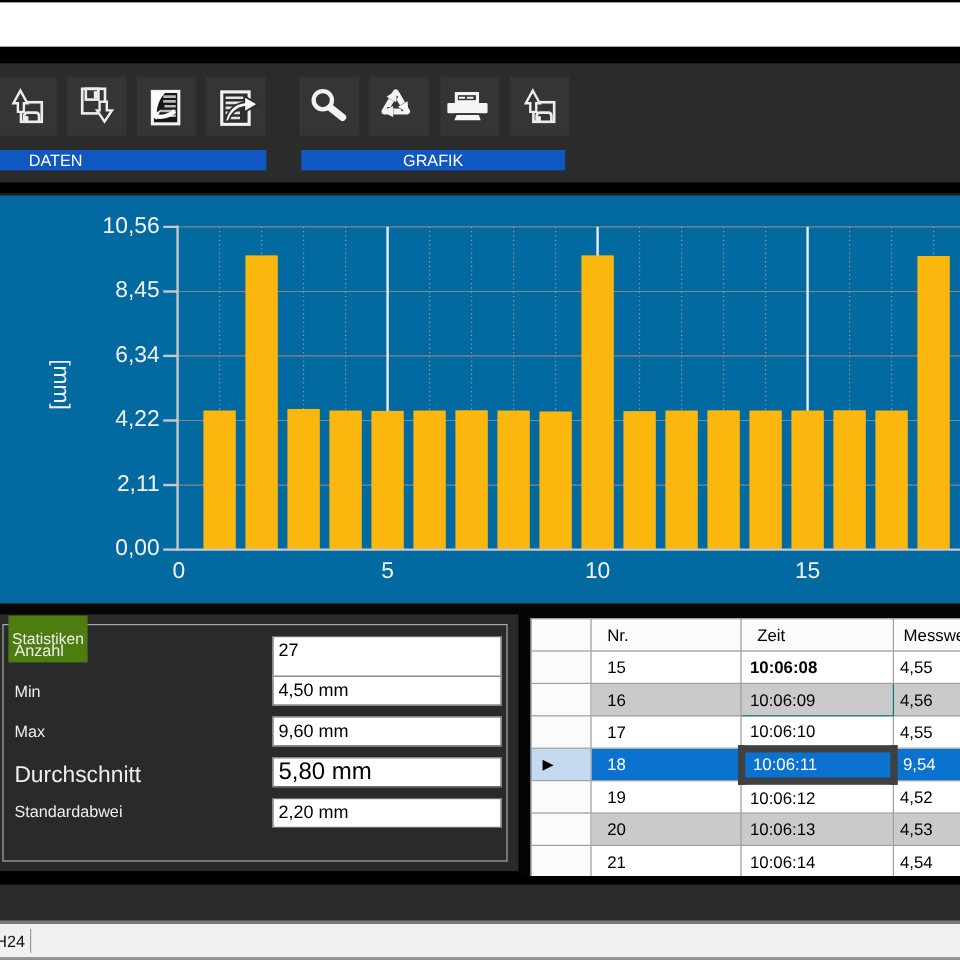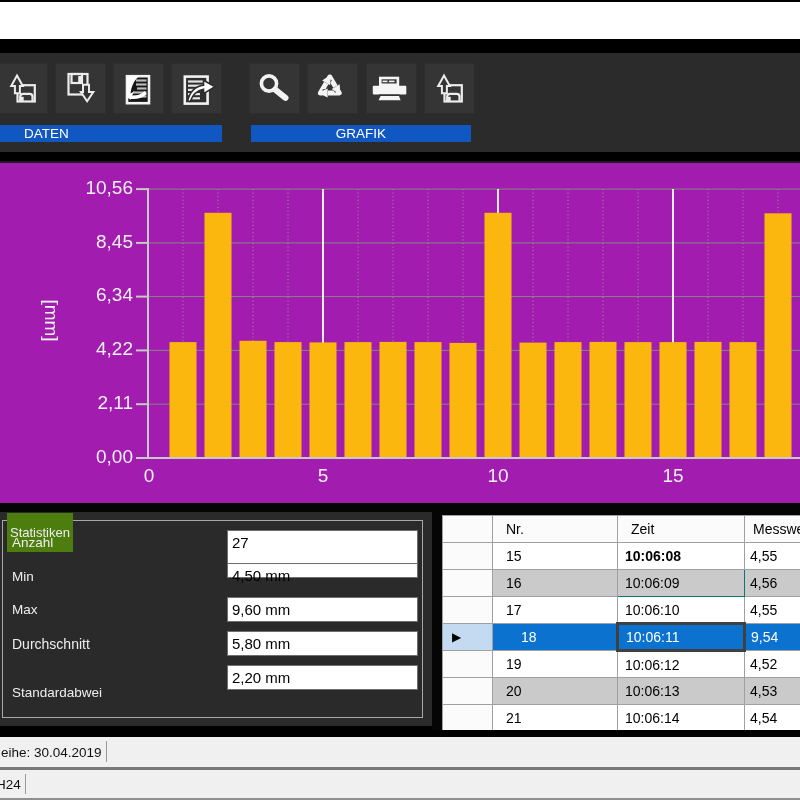--- a/index.html
+++ b/index.html
@@ -110,21 +110,21 @@
       <path d="M20 12.5 L25.8 23 L22.9 23 L22.9 30.2 L17.9 30.2 L17.9 23 L14.2 23 Z" fill="#353535" stroke-width="2"></path>
     </svg>
   </div>
 
   <div class="grplabel" style="left:-3px;width:225px;"><span style="margin-left:27px;">DATEN</span></div>
   <div class="grplabel" style="left:251px;width:220px;text-align:center;">GRAFIK</div>
 
   <div class="abs" style="left:0;top:152px;width:800px;height:9px;background:#000;"></div>
   <div class="abs" style="left:0;top:161px;width:800px;height:2px;background:#1d1d1d;"></div>
 
-  <div class="abs" style="left:0;top:163px;width:800px;height:340px;background:#a21caf;">
+  <div class="abs" style="left:0;top:163px;width:800px;height:340px;background:#0369a1;">
   <svg width="800" height="342" viewBox="0 0 800 342">
 
     <g stroke="#858585" stroke-width="1">
       <line x1="148" y1="26.1" x2="800" y2="26.1"></line>
       <line x1="148" y1="79.9" x2="800" y2="79.9"></line>
       <line x1="148" y1="133.6" x2="800" y2="133.6"></line>
       <line x1="148" y1="187.4" x2="800" y2="187.4"></line>
       <line x1="148" y1="241.2" x2="800" y2="241.2"></line>
     </g>
 
@@ -207,27 +207,27 @@
 
   <div class="abs" style="left:0;top:503px;width:800px;height:234px;background:#050505;"></div>
   <div class="abs" style="left:0;top:512px;width:432px;height:214px;background:#2a2a2a;"></div>
 
   <div class="abs" style="left:2px;top:520px;width:421px;height:198px;border:1px solid #a8a8a8;"></div>
   <div class="abs" style="left:7px;top:513px;background:#4d7c0f;color:#eee;font-size:13px;padding:12px 3px;">Statistiken</div>
 
   <div class="abs" style="left:12px;top:535px;color:#eee;font-size:13.5px;">Anzahl</div>
   <div class="abs" style="left:12px;top:568.5px;color:#eee;font-size:13.5px;">Min</div>
   <div class="abs" style="left:12px;top:602px;color:#eee;font-size:13.5px;">Max</div>
-  <div class="abs" style="left:12px;top:635.5px;color:#eee;font-size:14px;">Durchschnitt</div>
-  <div class="abs" style="left:12px;top:669px;color:#eee;font-size:13.5px;margin-top:16px;">Standardabwei</div>
+  <div class="abs" style="left:12px;top:635.5px;color:#eee;font-size:19px;">Durchschnitt</div>
+  <div class="abs" style="left:12px;top:669px;color:#eee;font-size:13.5px;">Standardabwei</div>
 
   <div class="abs" style="left:227px;top:530px;width:191px;height:38px;background:#fff;border:1px solid #6e6e6e;color:#000;font-size:15px;line-height:23px;padding-left:4px;">27</div>
-  <div class="abs" style="left:227px;top:563px;width:191px;height:15px;background:#fff;border:1px solid #6e6e6e;color:#000;font-size:15px;line-height:23px;padding-left:4px;">4,50 mm</div>
+  <div class="abs" style="left:227px;top:563px;width:191px;height:25px;background:#fff;border:1px solid #6e6e6e;color:#000;font-size:15px;line-height:23px;padding-left:4px;">4,50 mm</div>
   <div class="abs" style="left:227px;top:597px;width:191px;height:25px;background:#fff;border:1px solid #6e6e6e;color:#000;font-size:15px;line-height:23px;padding-left:4px;">9,60 mm</div>
-  <div class="abs" style="left:227px;top:631px;width:191px;height:25px;background:#fff;border:1px solid #6e6e6e;color:#000;font-size:15px;line-height:23px;padding-left:4px;">5,80 mm</div>
+  <div class="abs" style="left:227px;top:631px;width:191px;height:25px;background:#fff;border:1px solid #6e6e6e;color:#000;font-size:20px;line-height:23px;padding-left:4px;">5,80 mm</div>
   <div class="abs" style="left:227px;top:665px;width:191px;height:25px;background:#fff;border:1px solid #6e6e6e;color:#000;font-size:15px;line-height:23px;padding-left:4px;">2,20 mm</div>
 
   <div class="abs" style="left:442px;top:515px;width:358px;height:215px;background:#a6a6a6;overflow:hidden;">
     <table style="border-collapse:collapse;table-layout:fixed;width:440px;font-size:14px;color:#000;">
       <colgroup>
           <col style="width:50px">
           <col style="width:125px">
           <col style="width:127px">
           <col style="width:138px">
         </colgroup>
@@ -251,22 +251,22 @@
         <td style="border:1px solid #a0a0a0;padding-left:5px;">4,56</td>
       </tr>
       <tr style="height:27px;background:#fff;">
         <td style="border:1px solid #a0a0a0;background:#fbfbfb;"></td>
         <td style="border:1px solid #a0a0a0;padding-left:13px;">17</td>
         <td style="border:1px solid #a0a0a0;padding-left:7px;">10:06:10</td>
         <td style="border:1px solid #a0a0a0;padding-left:5px;">4,55</td>
       </tr>
       <tr style="height:27px;background:#0c72d0;color:#fff;">
         <td style="border:1px solid #a0a0a0;background:#c3daf0;color:#000;padding-left:9px;font-size:12px;">▶</td>
-        <td style="border:1px solid #a0a0a0;padding-left:28px;">18</td>
-        <td style="border:3px solid #404040;padding-left:7px;">10:06:11</td>
+        <td style="border:1px solid #a0a0a0;padding-left:13px;">18</td>
+        <td style="border:6px solid #404040;padding-left:7px;">10:06:11</td>
         <td style="border:1px solid #a0a0a0;padding-left:5px;">9,54</td>
       </tr>
       <tr style="height:27px;background:#fff;">
         <td style="border:1px solid #a0a0a0;background:#fbfbfb;"></td>
         <td style="border:1px solid #a0a0a0;padding-left:13px;">19</td>
         <td style="border:1px solid #a0a0a0;padding-left:7px;">10:06:12</td>
         <td style="border:1px solid #a0a0a0;padding-left:5px;">4,52</td>
       </tr>
       <tr style="height:27px;background:#cacaca;">
         <td style="border:1px solid #a0a0a0;background:#fbfbfb;"></td>
@@ -280,23 +280,19 @@
         <td style="border:1px solid #a0a0a0;padding-left:7px;">10:06:14</td>
         <td style="border:1px solid #a0a0a0;padding-left:5px;">4,54</td>
       </tr>
     </tbody>
       </table>
   </div>
 
   <div class="abs" style="left:0;top:726px;width:432px;height:11px;background:#000;"></div>
   <div class="abs" style="left:432px;top:729.5px;width:368px;height:7.5px;background:#000;"></div>
 
-  <div class="abs" style="left:0;top:737px;width:800px;height:30px;background:#f0f0f0;">
-    <div class="abs" style="left:1px;top:8px;color:#111;font-size:13.5px;">eihe: 30.04.2019</div>
-    <div class="abs" style="left:106px;top:4px;width:1px;height:21px;background:#9a9a9a;"></div>
-  </div>
   <div class="abs" style="left:0;top:767px;width:800px;height:3px;background:#787878;"></div>
   <div class="abs" style="left:0;top:770px;width:800px;height:28px;background:#f0f0f0;">
     <div class="abs" style="left:-4px;top:7px;color:#111;font-size:13.5px;">H24</div>
     <div class="abs" style="left:25px;top:4px;width:1px;height:20px;background:#9a9a9a;"></div>
   </div>
   <div class="abs" style="left:0;top:798px;width:800px;height:2px;background:#909090;"></div>
 </div>
 
 </body></html>

